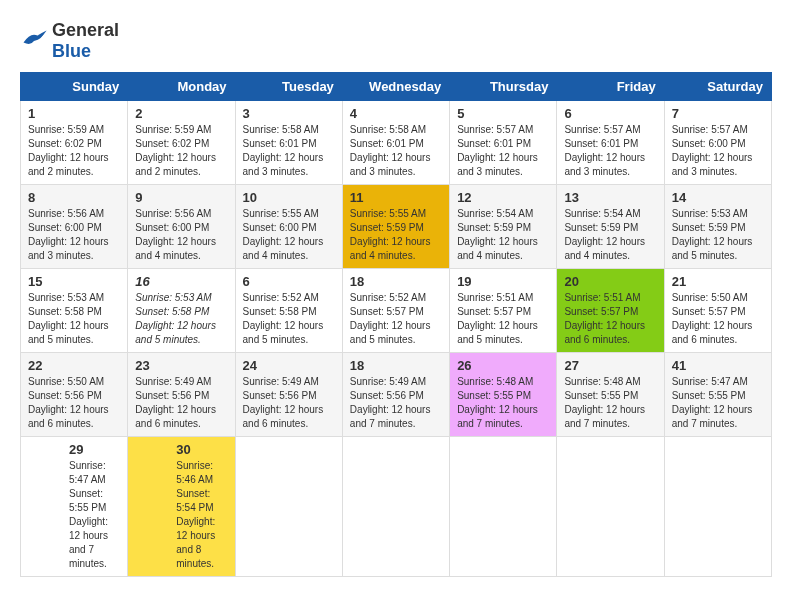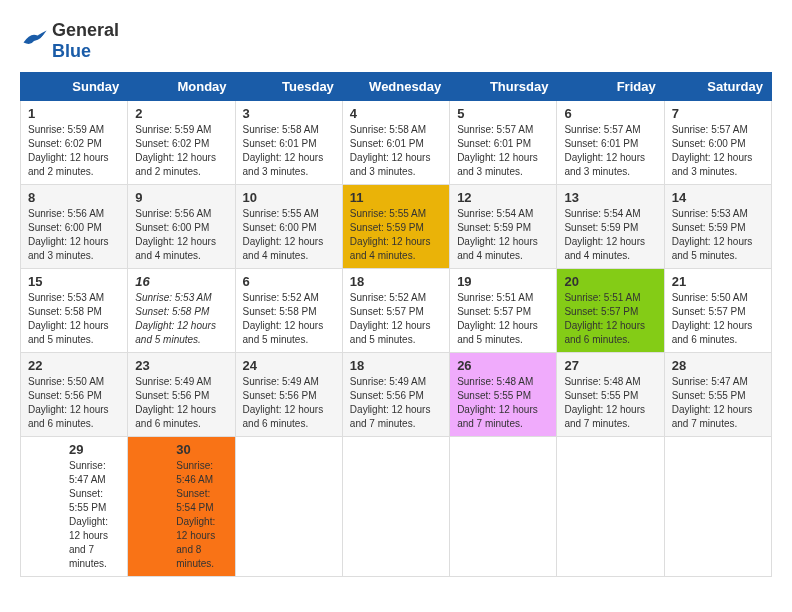--- a/index.html
+++ b/index.html
@@ -323,38 +323,38 @@
       </td>
         <td style="background: rgb(245, 245, 245);">
         <span class="day-number">27</span>
         <div class="cell-content">
           Sunrise: 5:48 AM<br>
           Sunset: 5:55 PM<br>
           Daylight: 12 hours and 7 minutes.
         </div>
       </td>
         <td style="background: rgb(245, 245, 245);">
-        <span class="day-number">28</span>
+        <span class="day-number">41</span>
         <div class="cell-content">
           Sunrise: 5:47 AM<br>
           Sunset: 5:55 PM<br>
           Daylight: 12 hours and 7 minutes.
         </div>
       </td>
       </tr>
       <tr class="last-row">
         <td style="background: rgb(255, 255, 255);">
         <span class="day-number">29</span>
         <div class="cell-content">
           Sunrise: 5:47 AM<br>
           Sunset: 5:55 PM<br>
           Daylight: 12 hours and 7 minutes.
         </div>
       </td>
-        <td style="background: #f97316;">
+        <td style="background: #fde047;">
         <span class="day-number">30</span>
         <div class="cell-content">
           Sunrise: 5:46 AM<br>
           Sunset: 5:54 PM<br>
           Daylight: 12 hours and 8 minutes.
         </div>
       </td>
         <td class="empty-cell"></td>
         <td class="empty-cell"></td>
         <td class="empty-cell"></td>

